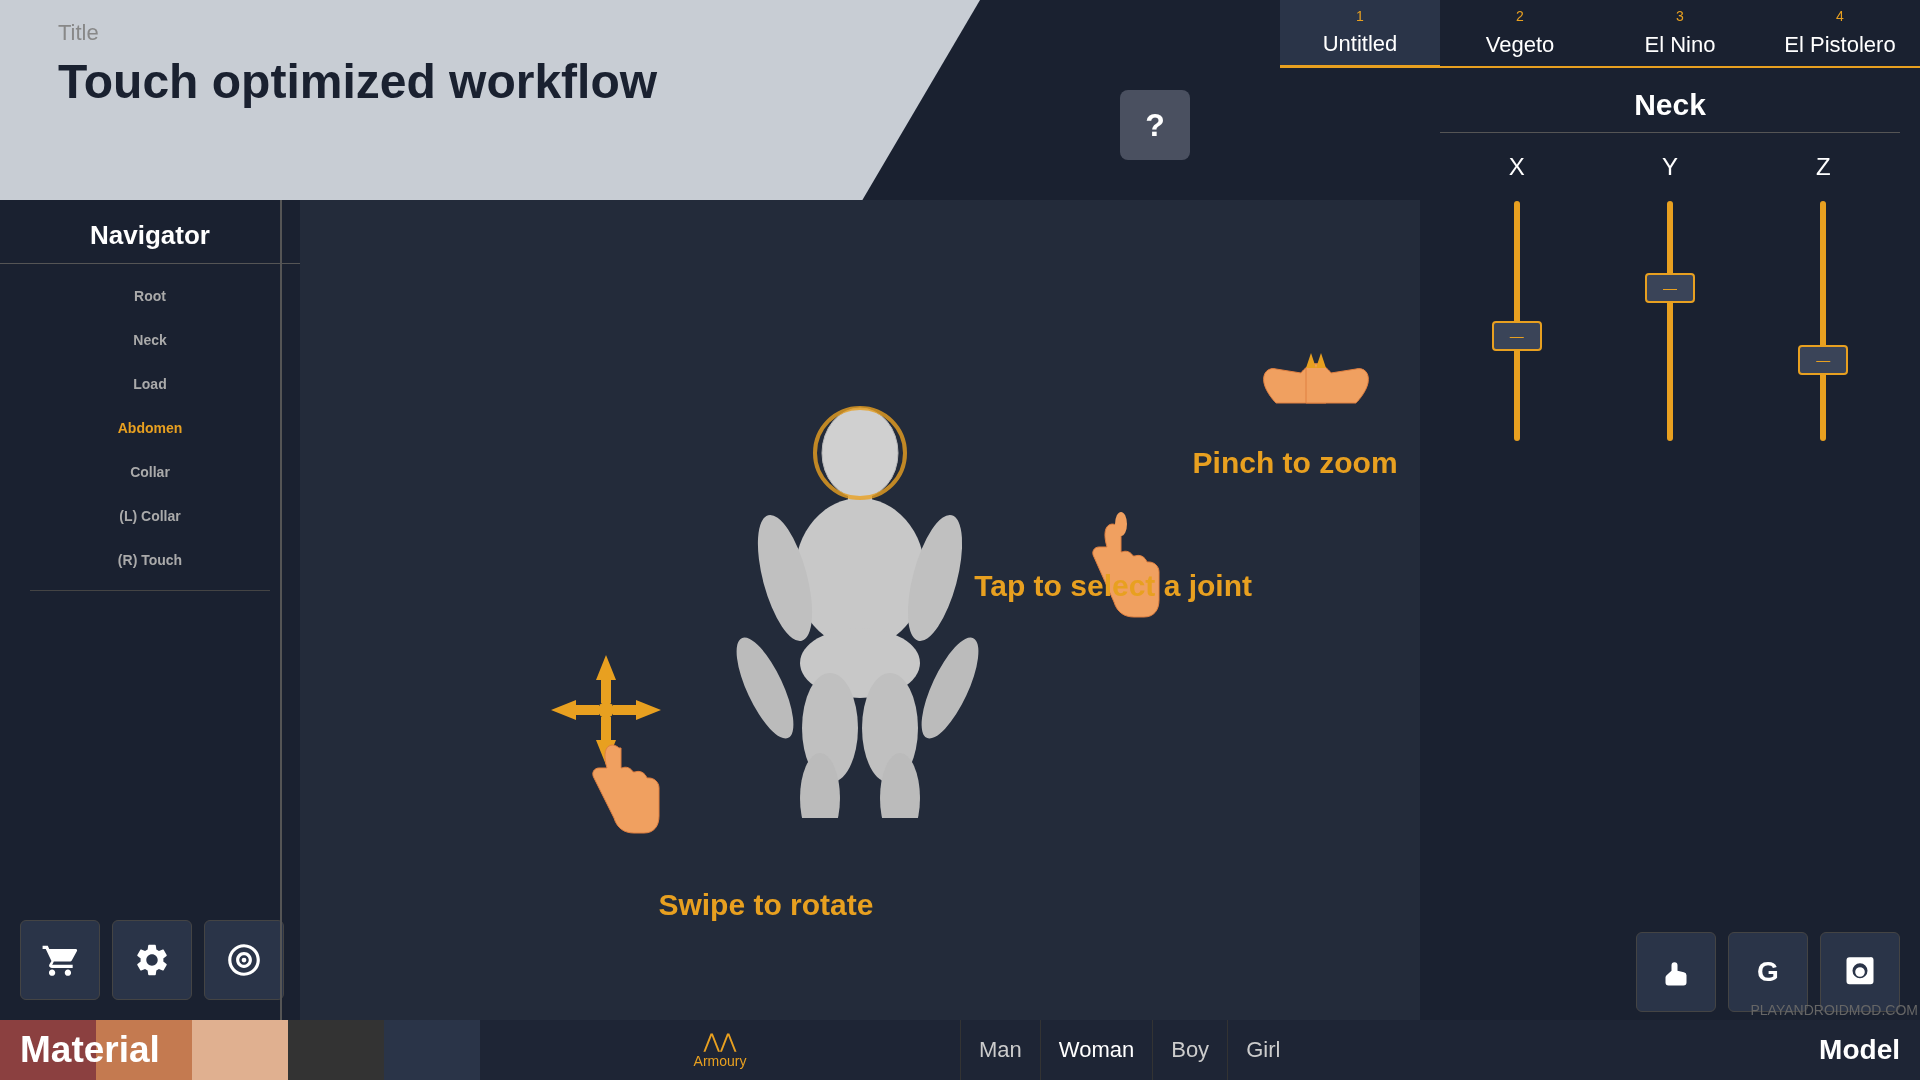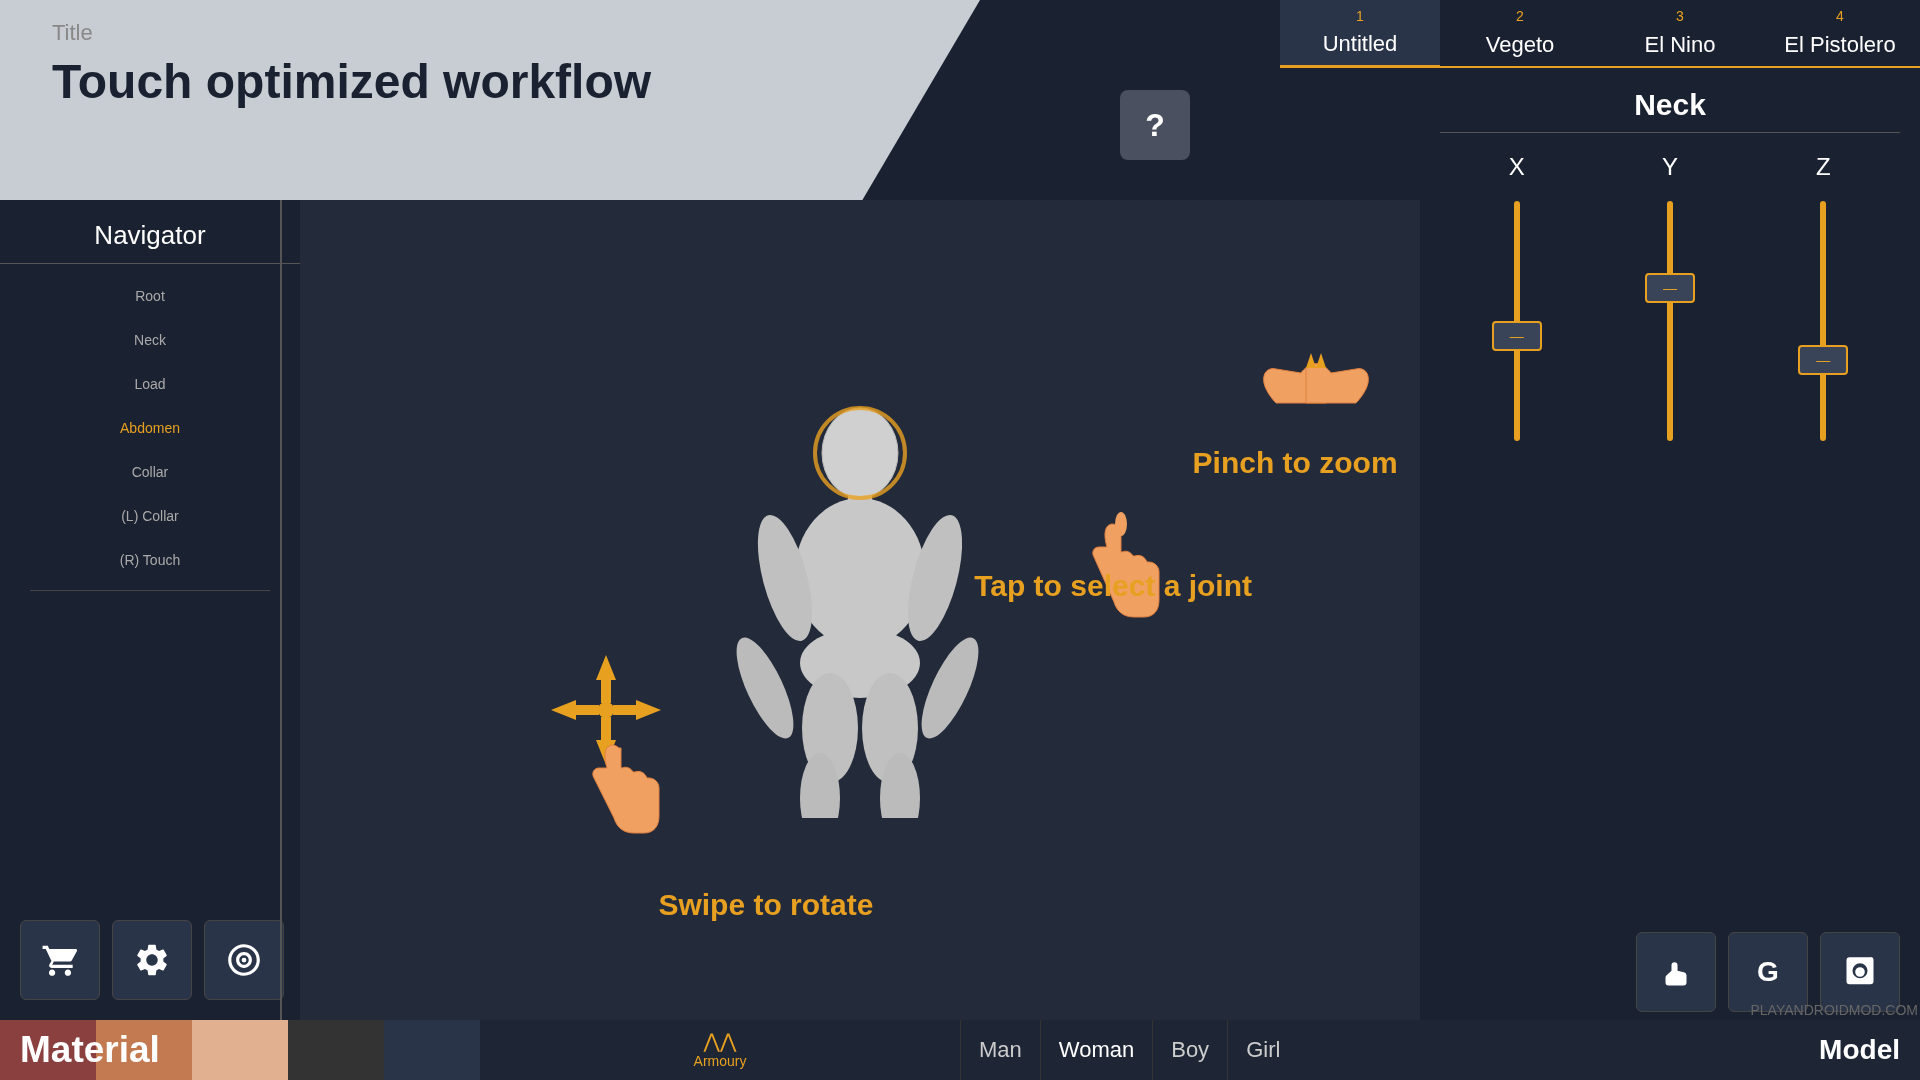--- a/index.html
+++ b/index.html
@@ -18,22 +18,21 @@
       position: absolute;
       top: 0;
       left: 0;
       width: 980px;
       height: 200px;
       background: #c8cdd4;
       clip-path: polygon(0 0, 100% 0, 88% 100%, 0 100%);
       z-index: 2;
     }
     .title-banner-inner {
-      padding: 20px 20px;
-      margin-left: 32px;
+      padding: 20px 58px;
     }
     .title-label {
       font-size: 22px;
       color: #888;
       font-weight: 300;
       margin-bottom: 8px;
     }
     .title-main {
       font-size: 48px;
       color: #1a2130;
@@ -131,20 +130,21 @@
     }
 
     
     .navigator {
       position: absolute;
       top: 200px;
       left: 0;
       width: 300px;
       background: #1a2130;
       padding: 20px 0;
+      font-weight: bold;
     }
     .nav-title {
       font-size: 26px;
       color: #fff;
       text-align: center;
       padding-bottom: 12px;
       border-bottom: 1px solid #555;
       margin-bottom: 10px;
     }
     .nav-item {

